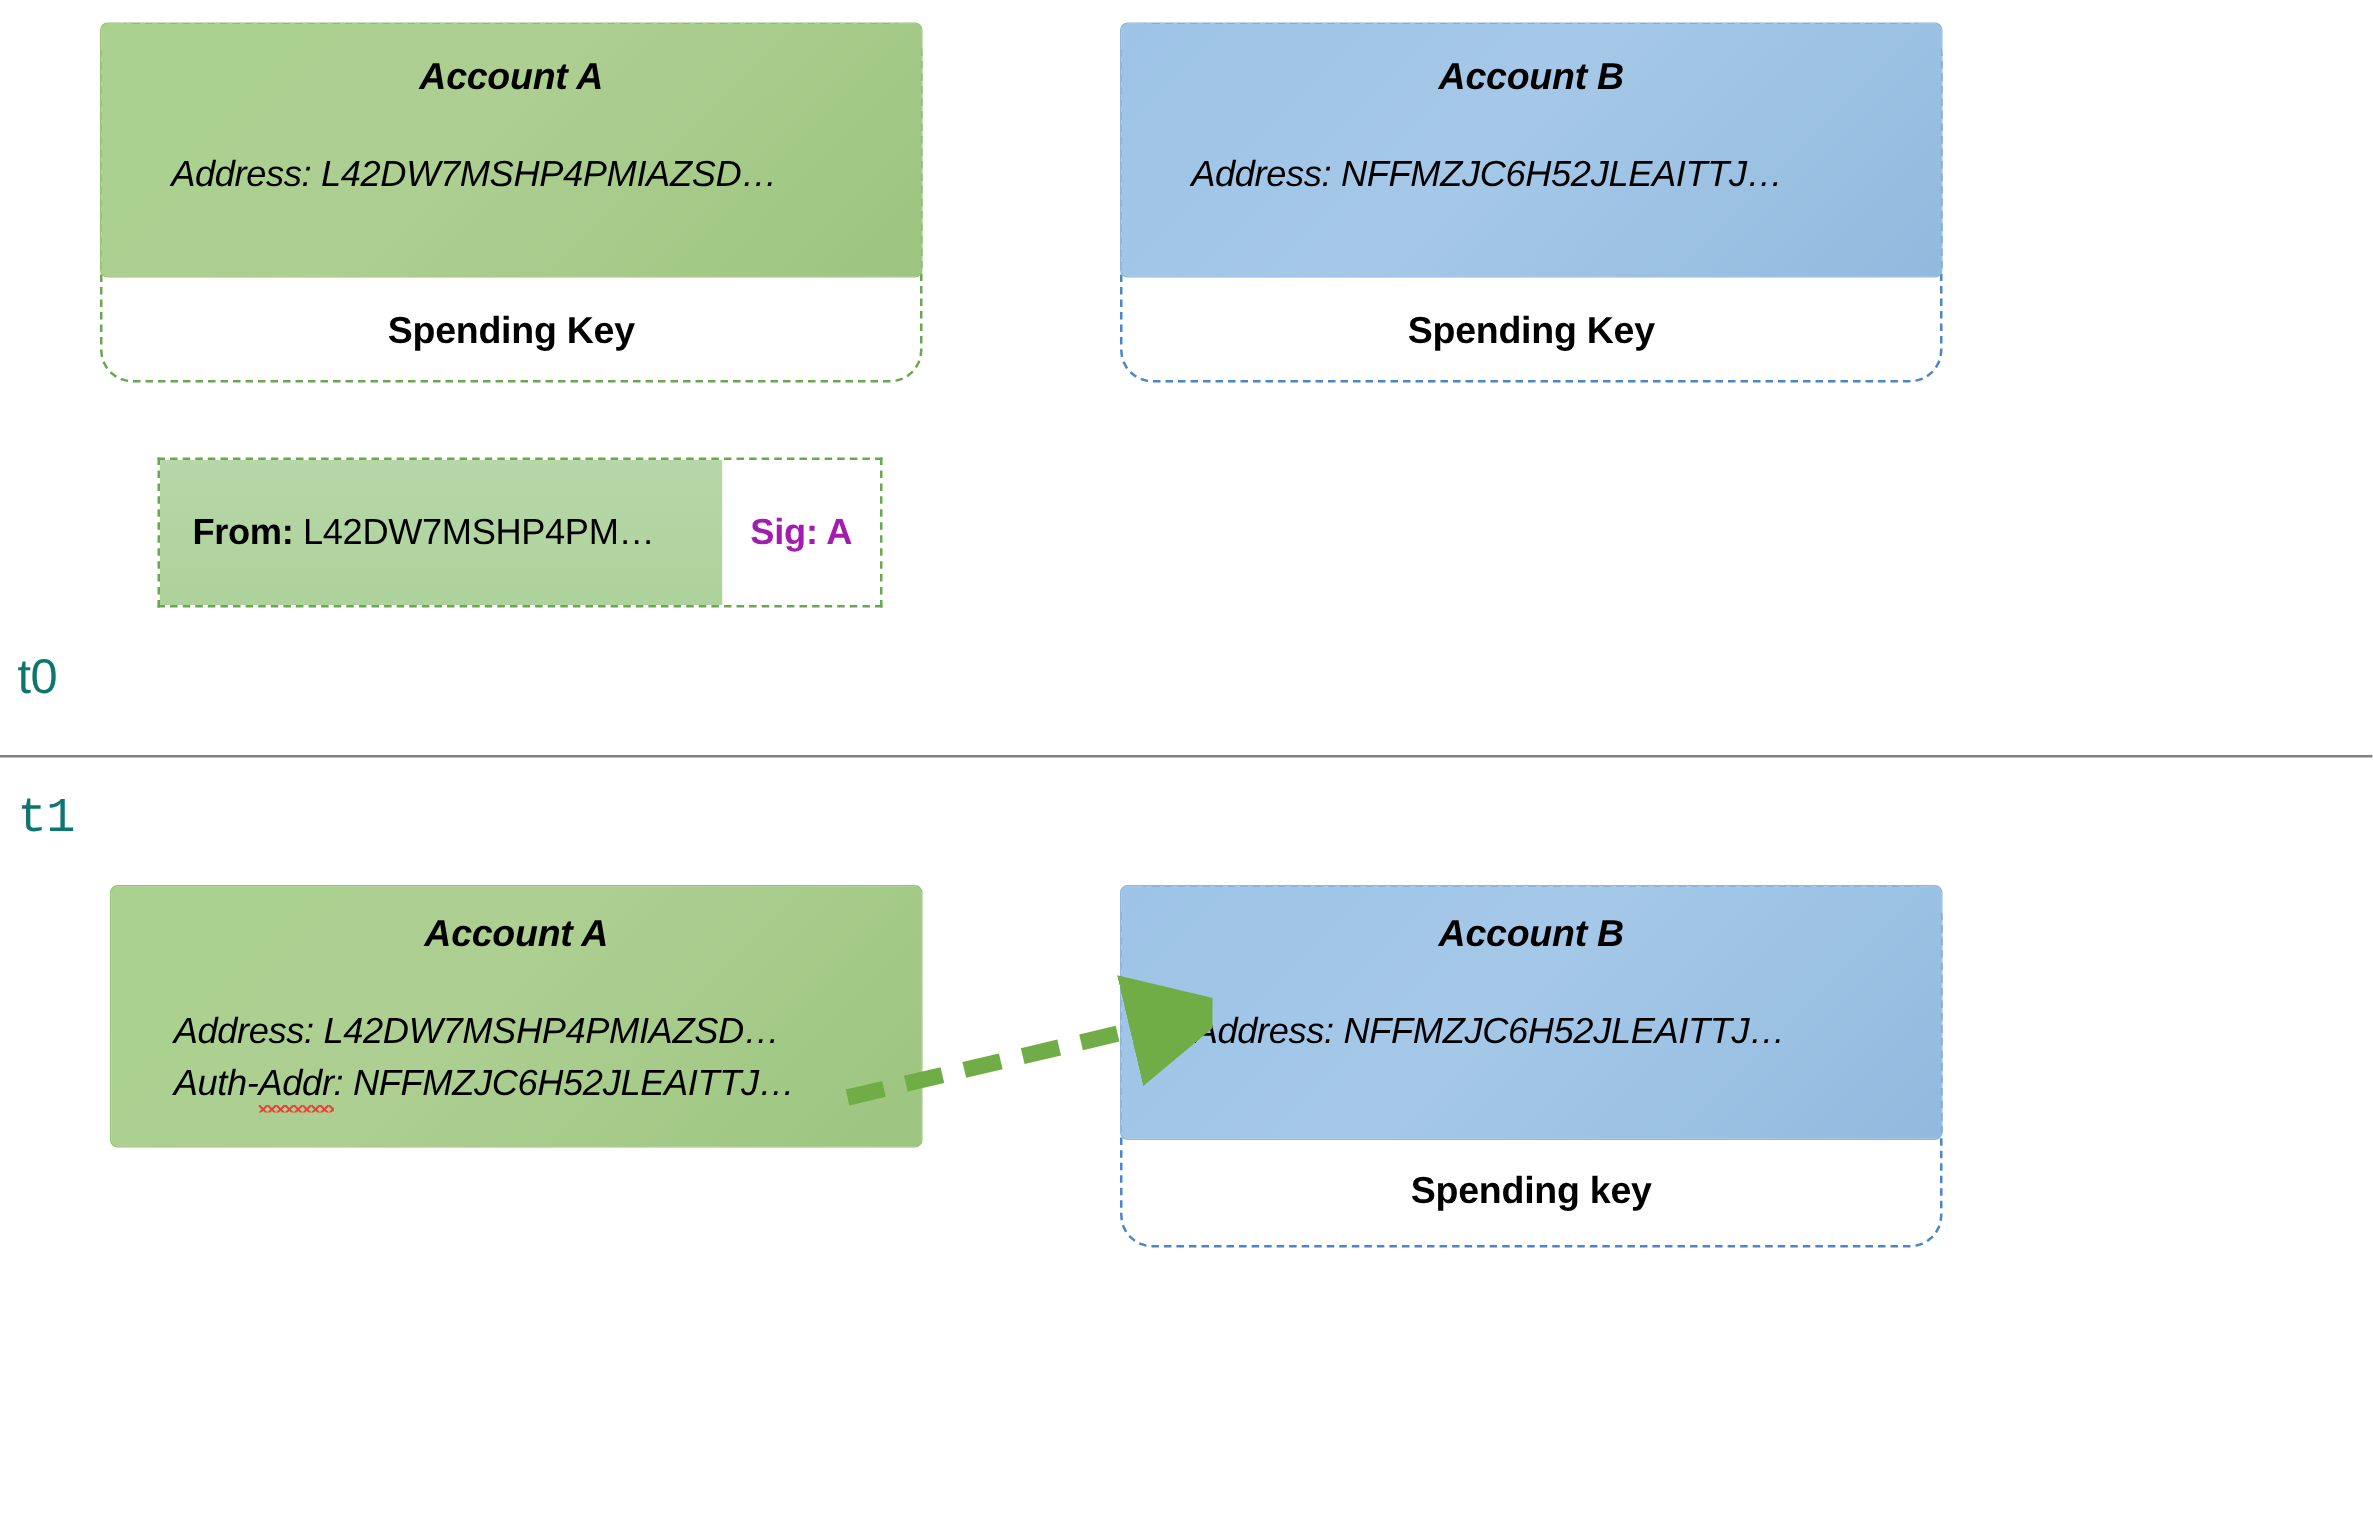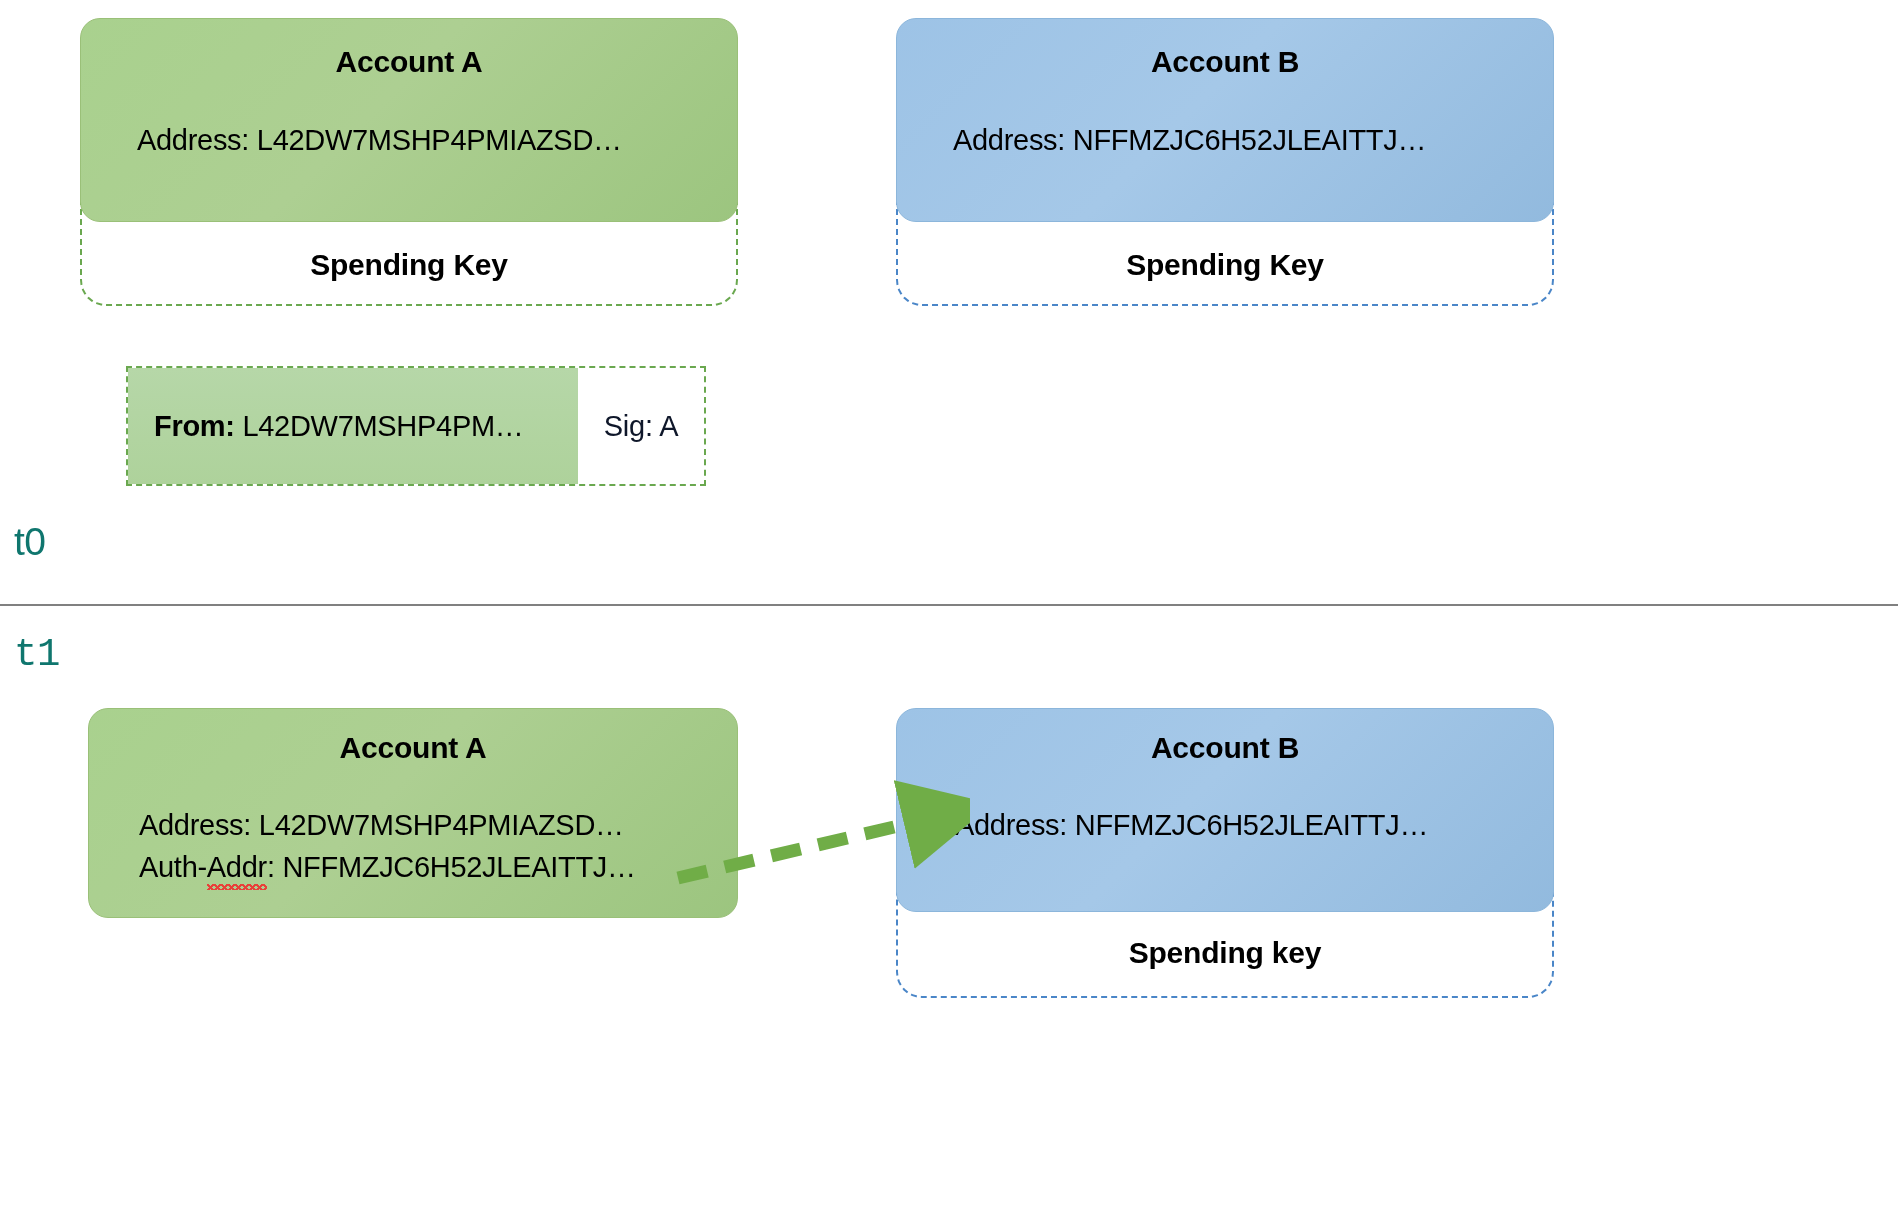--- a/index.html
+++ b/index.html
@@ -18,22 +18,23 @@
   .stage {
     position: absolute;
     left: 0; top: 0;
     width: 1898px;
     height: 1226px;
   }
 
   
   .acct-card {
     position: absolute;
-    border-radius: 20px;
-    box-sizing: border-box;
+    border-radius: 6px;
+    box-sizing: border-box;
+    font-style: italic;
   }
   .acct-green {
     background: linear-gradient(135deg, #a9d18e 0%, #adcf92 45%, #9cc57f 100%);
     border: 1px solid #9ac078;
   }
   .acct-blue {
     background: linear-gradient(135deg, #9dc3e6 0%, #a5c8e8 45%, #92bade 100%);
     border: 1px solid #8cb6db;
   }
   .acct-title {
@@ -98,23 +99,23 @@
     line-height: 1.33;
     letter-spacing: -0.3px;
   }
   .txn-row .k { font-weight: bold; }
   .txn-sig {
     flex: 1;
     display: flex;
     align-items: center;
     justify-content: center;
     background: #ffffff;
-    font-weight: normal;
+    font-weight: bold;
     font-size: 29px;
-    color: #0f172a;
+    color: #a21caf;
     white-space: nowrap;
     letter-spacing: -0.2px;
   }
 
   
   .time-label {
     position: absolute;
     font-size: 39px;
     color: #0f766e;
     letter-spacing: -0.5px;

